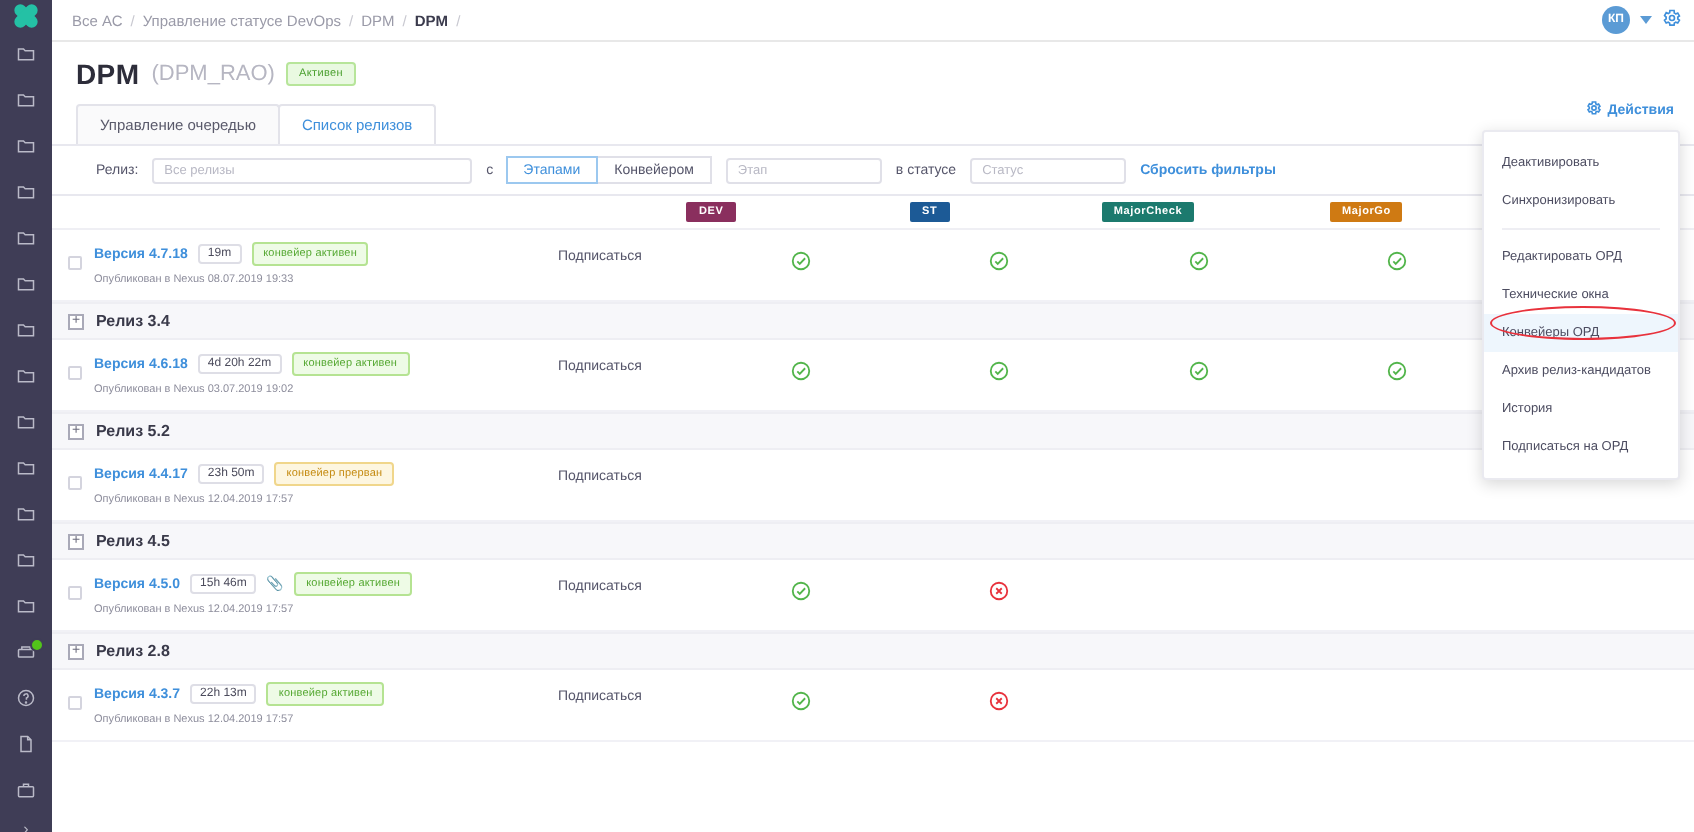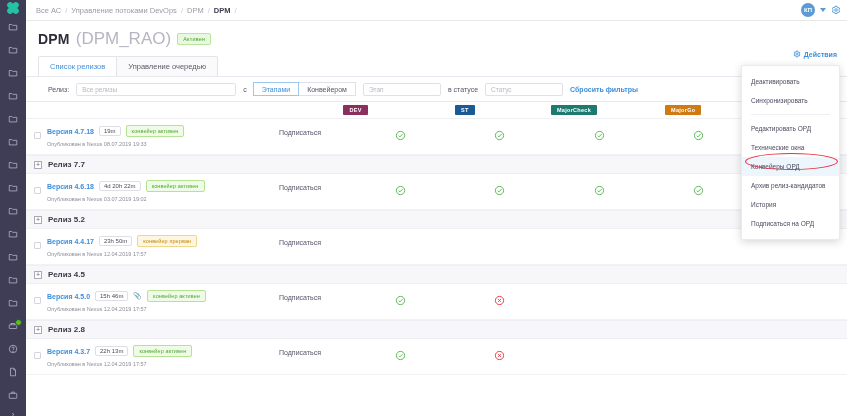--- a/index.html
+++ b/index.html
@@ -54,21 +54,21 @@
     font-size:6px; display:flex; align-items:center; justify-content:center; font-weight:bold;
   }
   .caret-down { width:0;height:0;border-left:3px solid transparent;border-right:3px solid transparent;border-top:4px solid #5b9bd5; }
 
   
   .content { flex:1 1 auto; background:#fff; overflow:hidden; position:relative; }
 
   .page-head { padding: 8px 0 0 12px; }
   .title-row { display:flex; align-items:center; gap:6px; }
   .title-main { font-size: 14px; font-weight: bold; color:#2d2d3a; letter-spacing:.2px; }
-  .title-sub  { font-size: 17px; color:#b6b6c2; }
+  .title-sub  { font-size: 11px; color:#b6b6c2; }
   .pill-active {
     font-size:5.5px; color:#4a9f2e; background:#e9f9e1; border:1px solid #b7e59a;
     border-radius:2px; padding:2px 5px; letter-spacing:.2px;
   }
 
   
   .tabs { display:flex; margin: 7px 0 0 12px; }
   .tab {
     font-size:7.5px; padding:5px 11px; border:1px solid #e3e3ea; border-bottom:none;
     background:#fafafb; color:#5a5a6b; border-radius:2px 2px 0 0; margin-right:-1px;
@@ -304,21 +304,21 @@
     </div>
     <div style="height:6px"></div>
   </div>
 
   <div class="main">
 
     <div class="topbar">
       <div class="crumbs" id="crumbs">
           <span>Все АС</span>
           <span class="sep">/</span>
-          <span>Управление потоками DevOps</span>
+          <span>Управление статусе DevOps</span>
           <span class="sep">/</span>
           <span>DPM</span>
           <span class="sep">/</span>
           <span class="cur">DPM</span>
           <span class="sep">/</span>
         </div>
       <div class="topbar-right">
         <div class="avatar">КП</div>
         <div class="caret-down"></div>
         <span>
@@ -334,22 +334,22 @@
 
       <div class="page-head">
         <div class="title-row">
           <span class="title-main">DPM</span>
           <span class="title-sub">(DPM_RAO)</span>
           <span class="pill-active">Активен</span>
         </div>
       </div>
 
       <div class="tabs" id="tabs">
+          <div class="tab">Управление очередью</div>
           <div class="tab active">Список релизов</div>
-          <div class="tab">Управление очередью</div>
         </div>
 
       <div class="filterbar">
         <span class="flabel">Релиз:</span>
         <div class="finput w-relizy">
           <span>Все релизы</span>
         </div>
         <span class="flabel">с</span>
         <div class="seg" id="seg">
             <div class="seg-btn sel">Этапами</div>
@@ -429,21 +429,21 @@
                       <circle cx="12" cy="12" r="9"></circle>
                       <path d="M8 12.5l2.6 2.6L16.5 9"></path>
                     </svg></span>
                 </div>
               </div>
             </div>
           </div>
           <div class="rel-group">
             <div class="rel-title-row">
               <span class="expander">+</span>
-              <span class="rel-title">Релиз 7.7</span>
+              <span class="rel-title">Релиз 3.4</span>
             </div>
             <div class="ver-row">
               <span class="chk"></span>
               <div class="ver-info">  
                 <div class="ver-line1">    
                   <span class="ver-link">Версия 4.6.18</span>    
                   <span class="dur-badge">4d 20h 22m</span>    
                   <span class="state-badge state-active">конвейер активен</span>  
                 </div>  
                 <div class="ver-line2">Опубликован в Nexus 03.07.2019 19:02</div>

